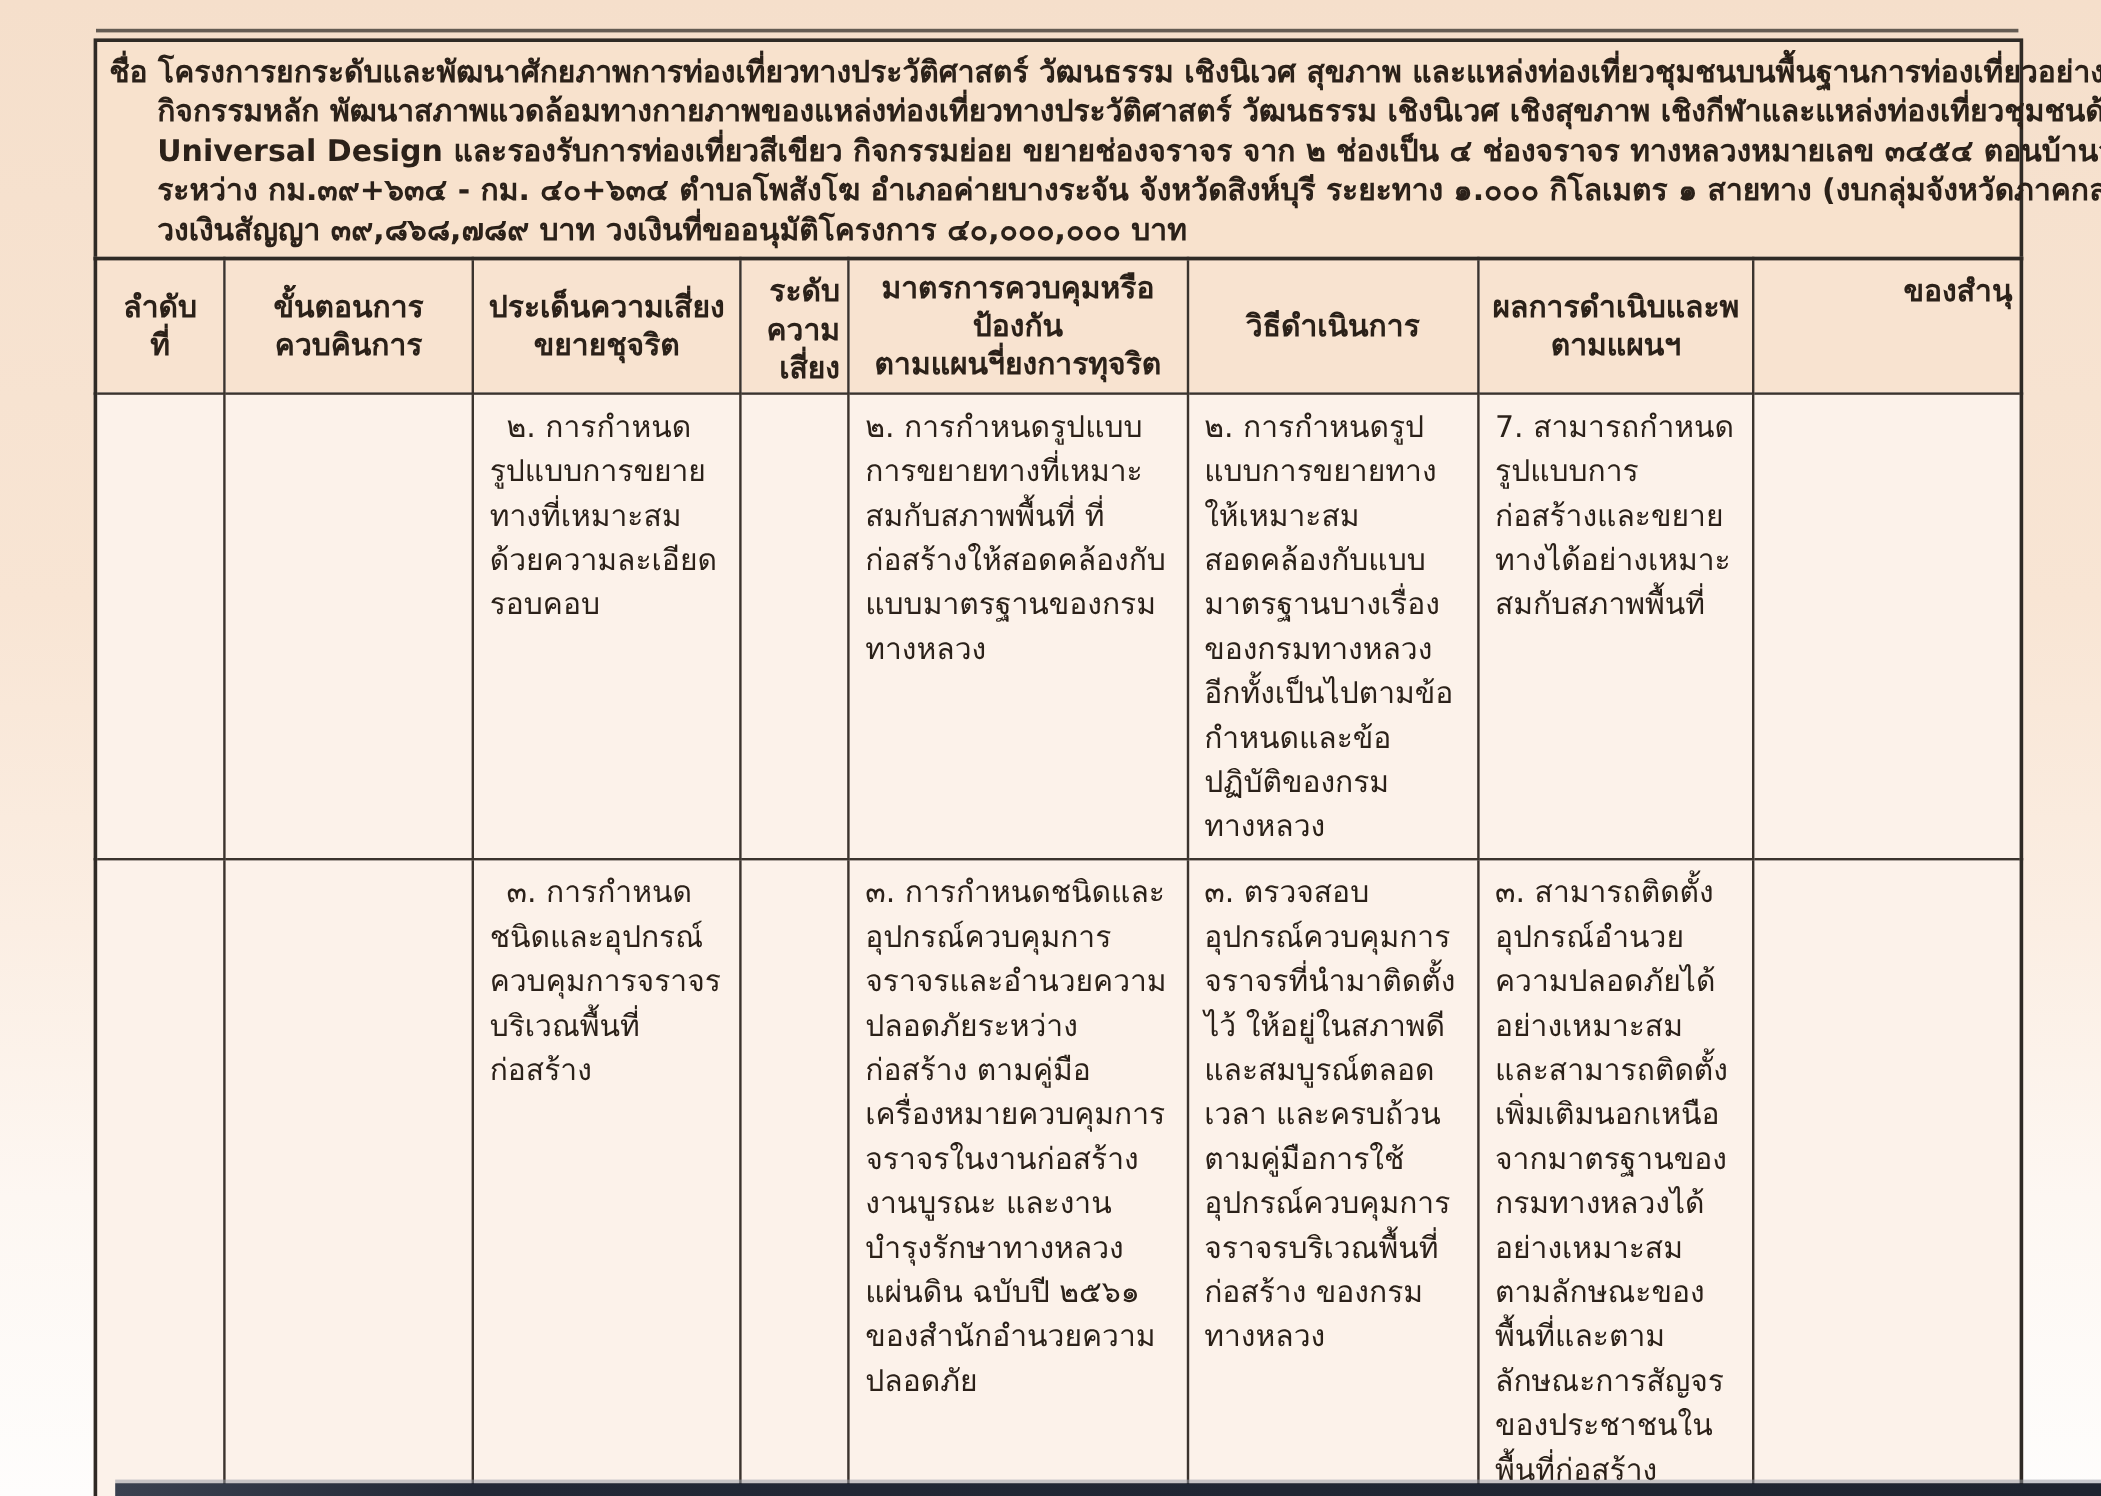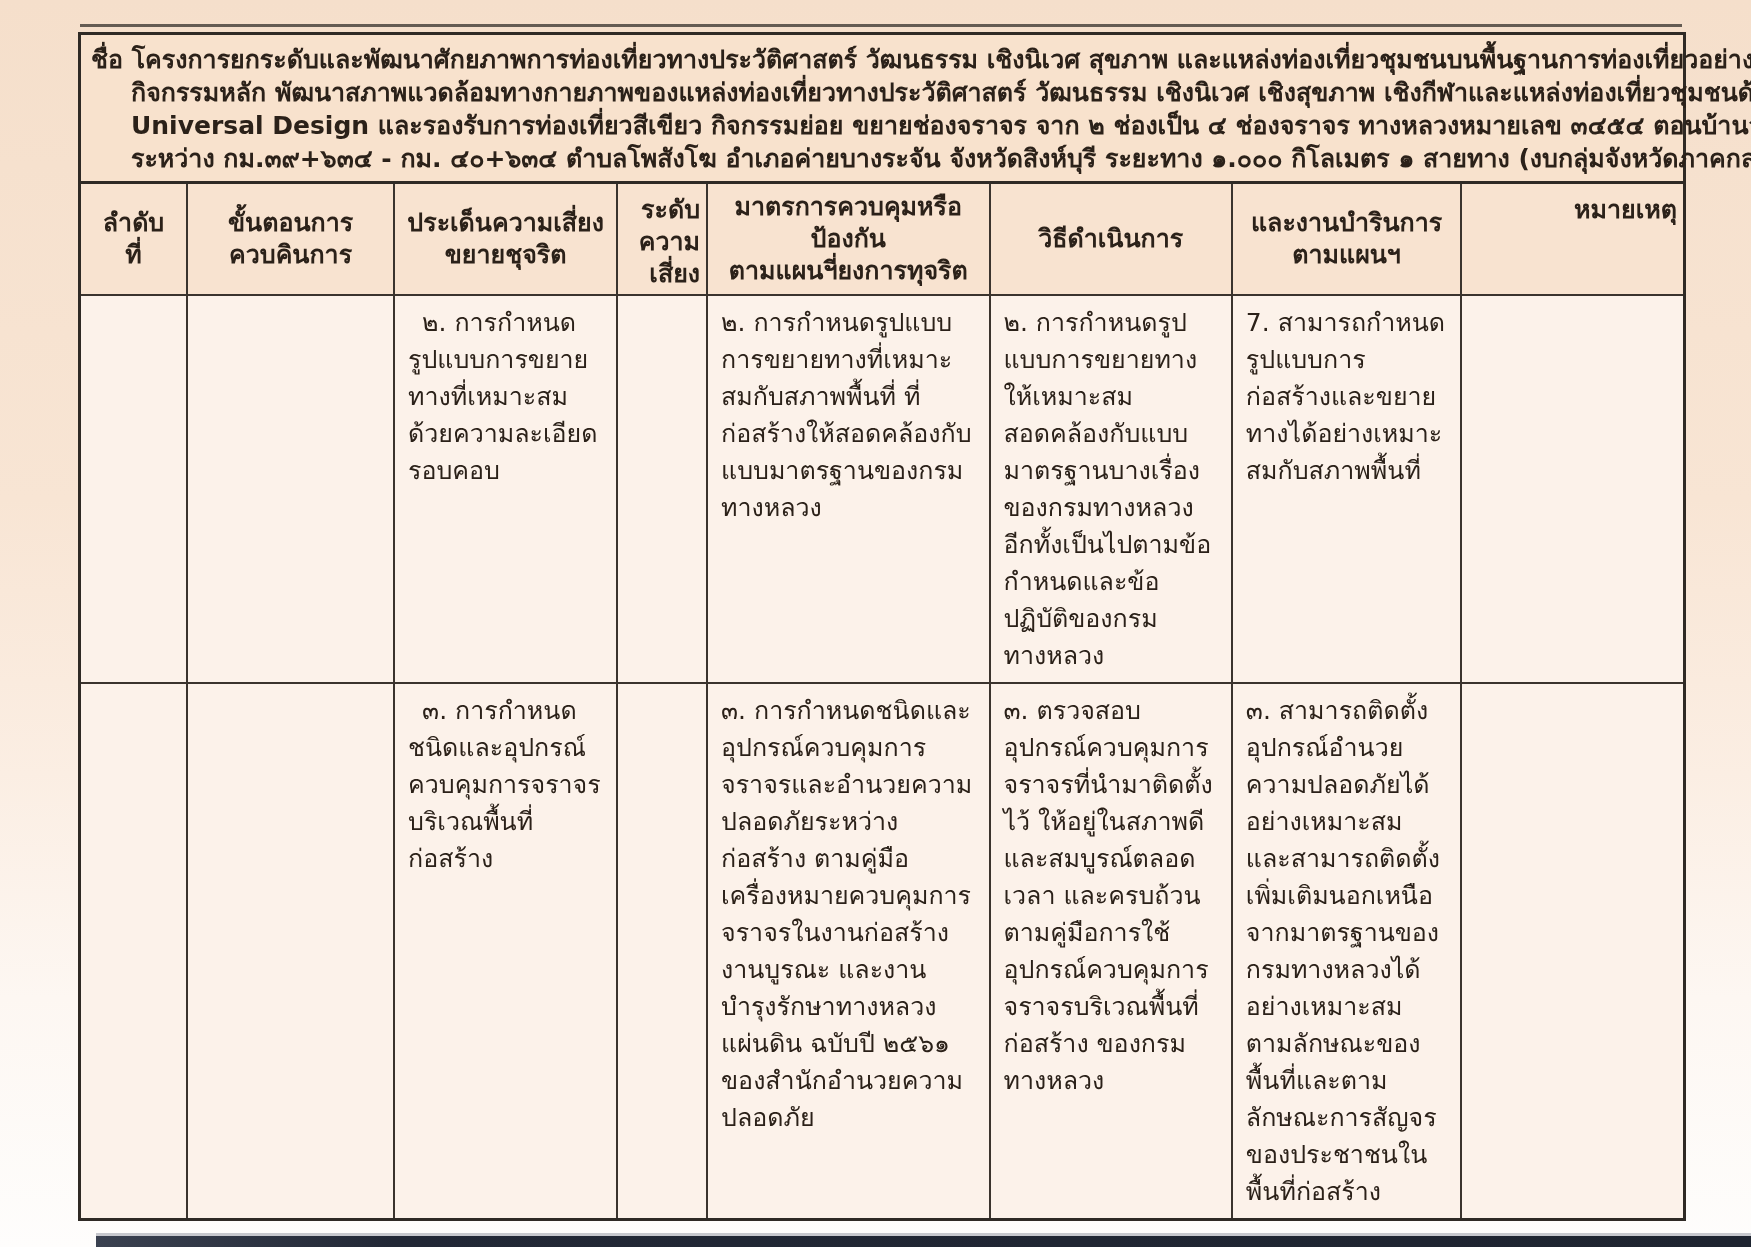--- a/index.html
+++ b/index.html
@@ -69,20 +69,21 @@
 <div class="page">
   <div class="doc">
 
     <div class="scan-topline"></div>
 
     <div class="header-box">
       <div class="hline">ชื่อ โครงการยกระดับและพัฒนาศักยภาพการท่องเที่ยวทางประวัติศาสตร์ วัฒนธรรม เชิงนิเวศ สุขภาพ และแหล่งท่องเที่ยวชุมชนบนพื้นฐานการท่องเที่ยวอย่างรับผิดชอบ</div>
       <div class="hline indent">กิจกรรมหลัก พัฒนาสภาพแวดล้อมทางกายภาพของแหล่งท่องเที่ยวทางประวัติศาสตร์ วัฒนธรรม เชิงนิเวศ เชิงสุขภาพ เชิงกีฬาและแหล่งท่องเที่ยวชุมชนด้วยหลัก</div>
       <div class="hline indent">Universal Design และรองรับการท่องเที่ยวสีเขียว กิจกรรมย่อย ขยายช่องจราจร จาก ๒ ช่องเป็น ๔ ช่องจราจร ทางหลวงหมายเลข ๓๔๕๔ ตอนบ้านวังขอน - ท่าช้าง</div>
       <div class="hline indent">ระหว่าง กม.๓๙+๖๓๔ - กม. ๔๐+๖๓๔ ตำบลโพสังโฆ อำเภอค่ายบางระจัน จังหวัดสิงห์บุรี ระยะทาง ๑.๐๐๐ กิโลเมตร ๑ สายทาง (งบกลุ่มจังหวัดภาคกลางตอนบน)</div>
+      <div class="hline indent">วงเงินสัญญา ๓๙,๘๖๘,๗๘๙ บาท วงเงินที่ขออนุมัติโครงการ ๔๐,๐๐๐,๐๐๐ บาท</div>
     </div>
 
     <table class="risk-table">
       <colgroup>
         <col style="width:6.7%">
         <col style="width:12.9%">
         <col style="width:13.9%">
         <col style="width:5.6%">
         <col style="width:17.6%">
         <col style="width:15.1%">
@@ -97,23 +98,23 @@
 ควบคินการ</th>
           <th>ประเด็นความเสี่ยง
 ขยายชุจริต</th>
           <th class="top-align">ระดับ
 ความ
 เสี่ยง</th>
           <th>มาตรการควบคุมหรือ
 ป้องกัน
 ตามแผนฯี่ยงการทุจริต</th>
           <th>วิธีดำเนินการ</th>
-          <th>และงานบำรินการ
+          <th>ผลการดำเนิบและพ
 ตามแผนฯ</th>
-          <th class="top-align">หมายเหตุ</th>
+          <th class="top-align">ของสำนุ</th>
         </tr>
       </thead>
       <tbody>
         <tr class="row-a">
           <td></td>
           <td></td>
           <td class="cell-risk">๒. การกำหนดรูปแบบการขยายทางที่เหมาะสมด้วยความละเอียดรอบคอบ</td>
           <td></td>
           <td>๒. การกำหนดรูปแบบการขยายทางที่เหมาะสมกับสภาพพื้นที่ ที่ก่อสร้างให้สอดคล้องกับแบบมาตรฐานของกรมทางหลวง</td>
           <td>๒. การกำหนดรูปแบบการขยายทางให้เหมาะสมสอดคล้องกับแบบมาตรฐานบางเรื่องของกรมทางหลวง อีกทั้งเป็นไปตามข้อกำหนดและข้อปฏิบัติของกรมทางหลวง</td>

